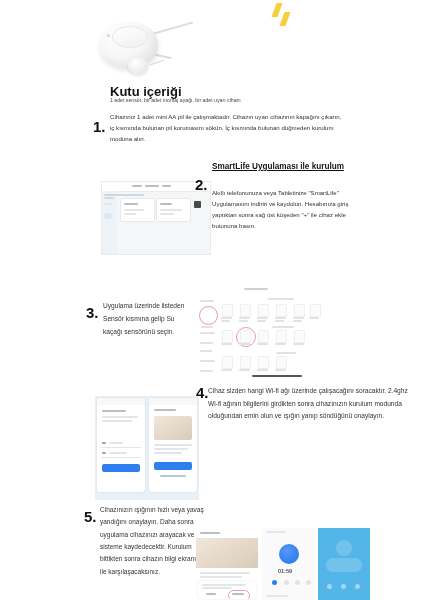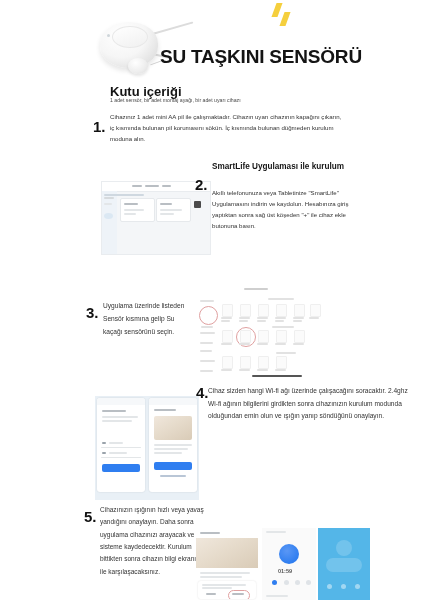--- a/index.html
+++ b/index.html
@@ -52,21 +52,21 @@
   .step-num{position:absolute;font-size:15px;font-weight:bold;color:#111;}
   .step-head{position:absolute;font-size:8.2px;font-weight:bold;line-height:1.25;color:#141414;}
   .step-body{position:absolute;font-size:6.1px;line-height:1.8;color:#333;}
 
   
   .s1-num{left:93px;top:118px;}
   .s1-body{left:110px;top:112px;width:232px;}
 
   
   .s2-num{left:195px;top:176px;}
-  .s2-head{left:212px;top:162px;width:200px;}
+  .s2-head{left:212px;top:162px;width:200px;text-decoration:underline;}
   .s2-body{left:212px;top:188px;width:150px;}
 
   
   .s3-num{left:86px;top:304px;}
   .s3-body{left:103px;top:300px;width:92px;font-size:6.6px;line-height:1.95;}
 
   
   .s4-num{left:196px;top:384px;}
   .s4-head{left:208px;top:385px;width:200px;font-size:6.6px;font-weight:normal;line-height:1.9;color:#333;}
 
@@ -129,21 +129,20 @@
   <div class="hero-photo">
     <span class="wire w1"></span>
     <span class="wire w2"></span>
     <span class="sensor-body"></span>
     <span class="sensor-top"></span>
     <span class="sensor-dot"></span>
     <span class="probe"></span>
   </div>
 
   <div class="title-rule"></div>
-  <div class="main-title">SU TAŞKINI SENSÖRÜ</div>
   <div class="section-title">Kutu içeriği</div>
   <div class="section-sub">1 adet sensör, bir adet montaj ayağı, bir adet uyarı cihazı</div>
 
   <div class="step-num s1-num">1.</div>
   <div class="step-body s1-body">Cihazınız 1 adet mini AA pil ile çalışmaktadır. Cihazın uyarı cihazının kapağını çıkarın, iç kısmında bulunan pil korumasını sökün. İç kısmında bulunan düğmeden kurulum moduna alın.</div>
 
   <div class="shot shot-app2">
     <div class="app2-top">
       <span class="bar dk" style="left:30px;top:3px;width:10px;"></span>
       <span class="bar dk" style="left:43px;top:3px;width:14px;"></span>

